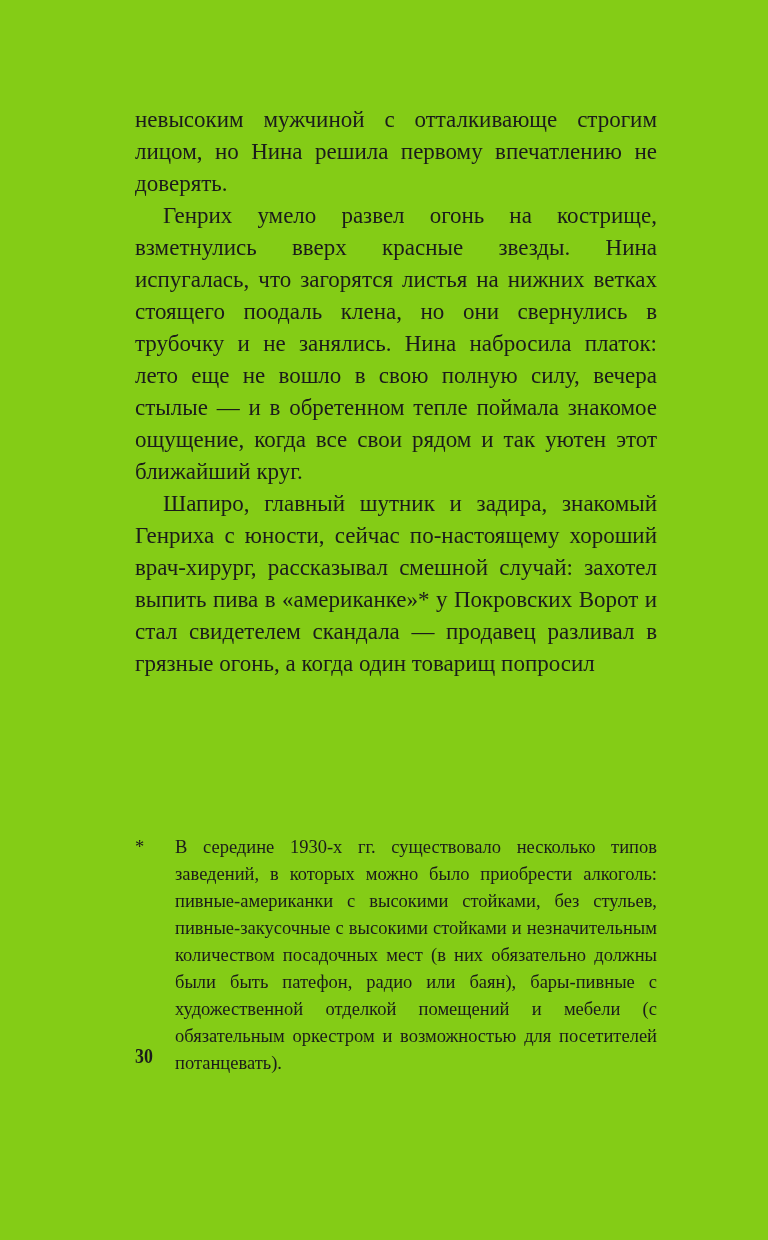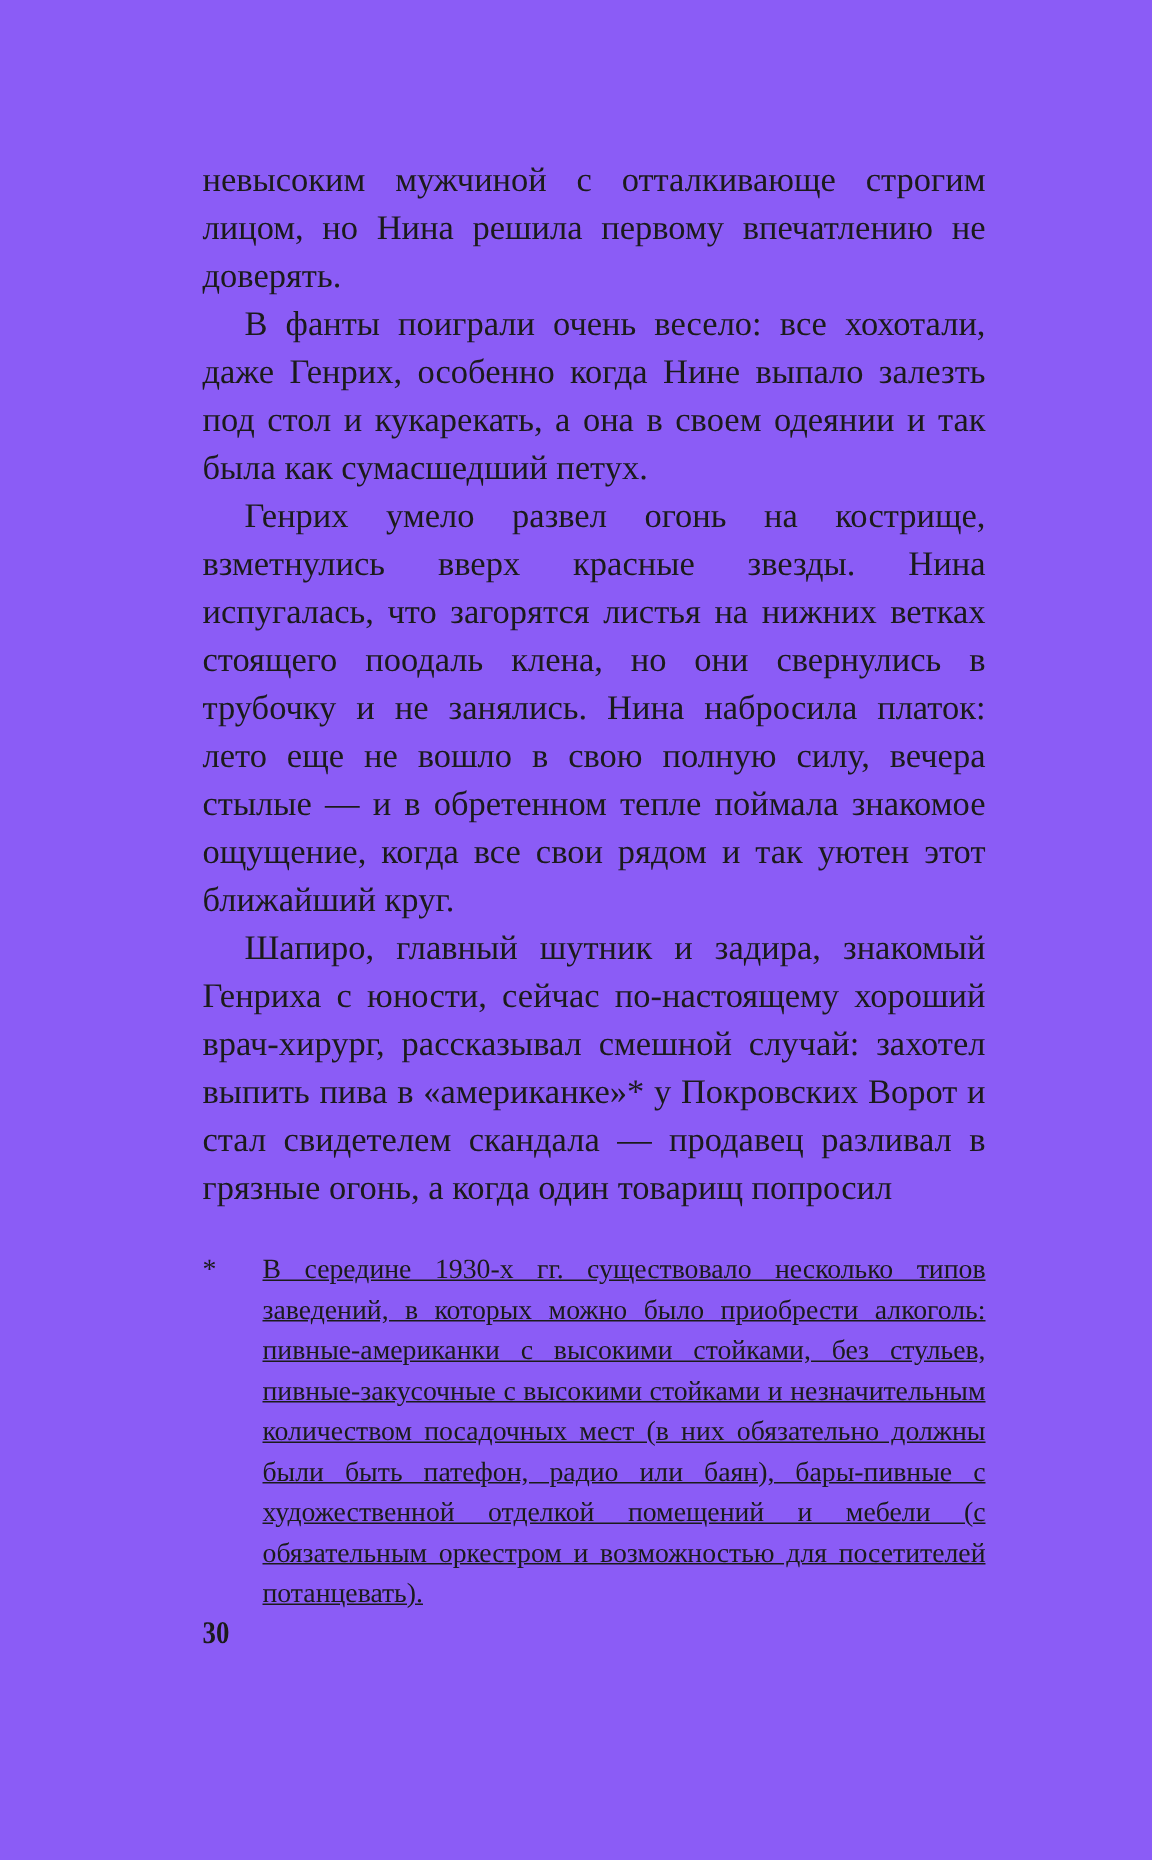--- a/index.html
+++ b/index.html
@@ -2,21 +2,21 @@
 <html lang="ru"><head>
 <meta charset="utf-8">
 <style>
   * { margin: 0; padding: 0; box-sizing: border-box; }
   html, body { background: #e8e8e8; }
   .page {
     position: relative;
     width: 768px;
     height: 1240px;
     margin: 0 auto;
-    background: #8b5cf6;
+    background: #84cc16;
     overflow: hidden;
     font-family: "Liberation Serif", "DejaVu Serif", serif;
     color: #1b1b1b;
     padding-left: 11px;
   }
   .body-text {
     position: absolute;
     left: 135px;
     top: 104px;
     width: 522px;
@@ -38,27 +38,26 @@
     line-height: 27px;
   }
   .footnote .fn-marker {
     flex: 0 0 40px;
     text-align: left;
   }
   .footnote .fn-text {
     flex: 1;
     text-align: justify;
     hyphens: auto;
-    text-decoration: underline;
     -webkit-hyphens: auto;
   }
   .page-footer {
     position: absolute;
     left: 135px;
-    top: 1076px;
+    top: 1044px;
     width: 522px;
     display: flex;
     justify-content: space-between;
     align-items: baseline;
     font-weight: bold;
     font-size: 21px;
     line-height: 24px;
   }
   .condensed {
     display: inline-block;
@@ -67,21 +66,20 @@
   .page-footer .folio .condensed { transform-origin: left center; }
   .page-footer .running-title .condensed { transform-origin: right center; }
 </style>
 </head>
 <body>
 
 <div class="page">
 
   <div class="body-text">
     <p>невысоким мужчиной с отталкивающе строгим лицом, но Нина решила первому впечатлению не доверять.</p>
-    <p class="indented">В фанты поиграли очень весело: все хохотали, даже Генрих, особенно когда Нине выпало залезть под стол и кукарекать, а она в своем одеянии и так была как сумасшедший петух.</p>
     <p class="indented">Генрих умело развел огонь на кострище, взметнулись вверх красные звезды. Нина испугалась, что загорятся листья на нижних ветках стоящего поодаль клена, но они свернулись в трубочку и не занялись. Нина набросила платок: лето еще не вошло в свою полную силу, вечера стылые — и в обретенном тепле поймала знакомое ощущение, когда все свои рядом и так уютен этот ближайший круг.</p>
     <p class="indented">Шапиро, главный шутник и задира, знакомый Генриха с юности, сейчас по-настоящему хороший врач-хирург, рассказывал смешной случай: захотел выпить пива в «американке»* у Покровских Ворот и стал свидетелем скандала — продавец разливал в грязные огонь, а когда один товарищ попросил</p>
   </div>
 
   <div class="footnote">
     <span class="fn-marker">*</span>
     <span class="fn-text">В середине 1930-х гг. существовало несколько типов заведений, в которых можно было приобрести алкоголь: пивные-американки с высокими стойками, без стульев, пивные-закусочные с высокими стойками и незначительным количеством посадочных мест (в них обязательно должны были быть патефон, радио или баян), бары-пивные с художественной отделкой помещений и мебели (с обязательным оркестром и возможностью для посетителей потанцевать).</span>
   </div>
 
   <div class="page-footer">

